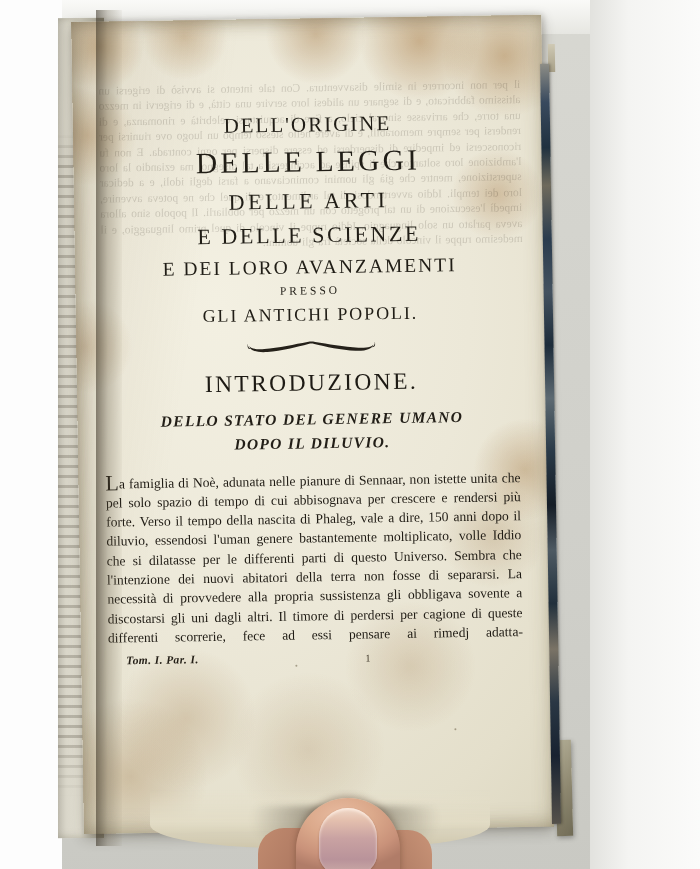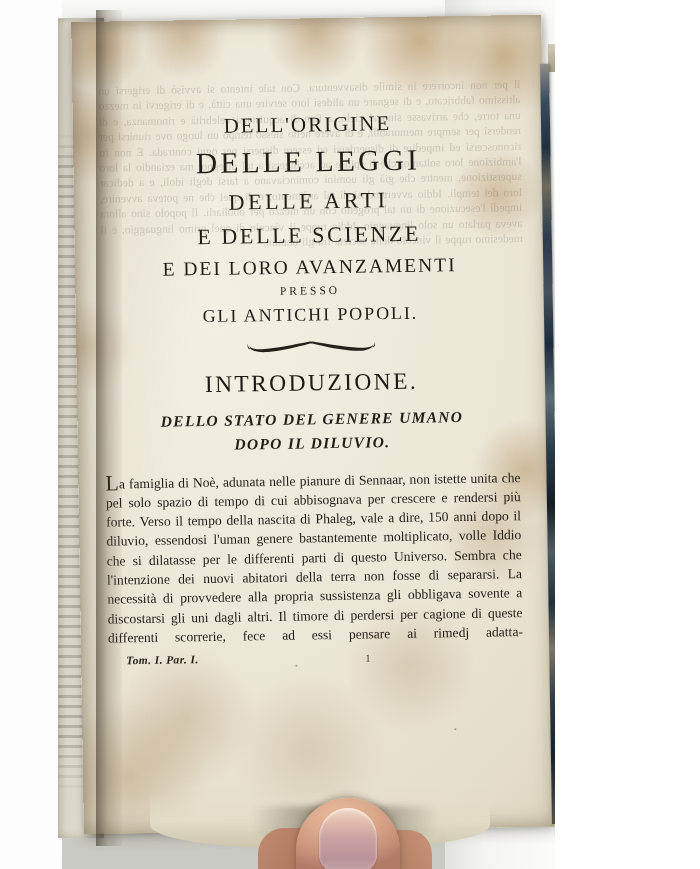--- a/index.html
+++ b/index.html
@@ -7,21 +7,21 @@
     margin: 0;
     padding: 0;
     background: #ffffff;
   }
   body {
     font-family: "Liberation Serif", serif;
   }
 
   #scene {
     position: relative;
-    width: 555px;
+    width: 700px;
     height: 869px;
     overflow: hidden;
     background: #ffffff;
   }
 
   
   .backdrop {
     position: absolute;
     inset: 0;
     background:

